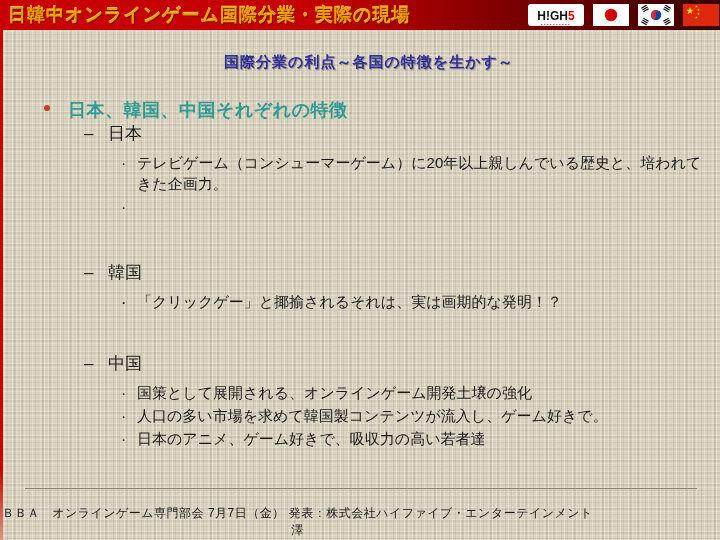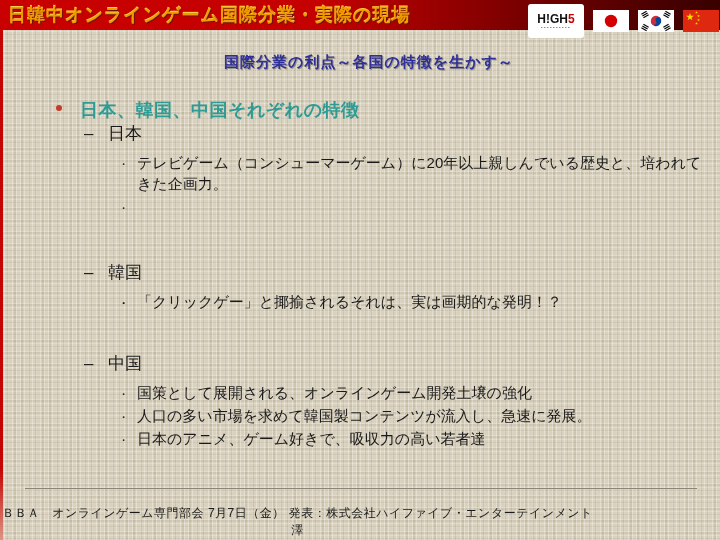--- a/index.html
+++ b/index.html
@@ -25,41 +25,41 @@
   .banner-title{
     margin-left:8px;font-size:18px;font-weight:bold;letter-spacing:1px;
     color:#f09c00;
     text-shadow:1px 1px 0 #6e1206, 0 -1px 0 #ffd24d;
     white-space:nowrap;
   }
   .logos{
     position:absolute;right:1px;top:4px;display:flex;align-items:center;gap:9px;
   }
   .high5{
-    width:56px;height:34px;background:#ffffff;border-radius:3px;
-    display:flex;flex-direction:column;align-items:center;justify-content:center;
+    width:56px;height:22px;background:#ffffff;border-radius:3px;
+    display:flex;flex-direction:column;align-items:center;justify-content:flex-end;
     font-weight:bold;font-size:12px;line-height:11px;color:#111;
   }
   .high5 .five{color:#cc0000;}
   .high5 .dots{font-size:6px;line-height:4px;color:#cc0000;letter-spacing:1px;}
   .flag{width:36px;height:22px;display:block;}
   
   .left-stripe{
     position:absolute;left:0;top:30px;width:3px;height:510px;
     background:linear-gradient(180deg,#c40303 0%,#c40303 86%,#dc9582 100%);
   }
   
   .slide-title{
     position:absolute;top:44px;left:0;width:720px;text-align:center;
     font-size:15px;font-weight:bold;letter-spacing:1px;
     color:#2f2f9a;text-shadow:1px 1px 0 rgba(40,40,40,0.35);
     margin:9px;
   }
   
-  .l1{position:absolute;top:98px;left:12px;width:597px;}
+  .l1{position:absolute;top:98px;left:0;width:597px;}
   .l1-dot{
     position:absolute;left:44px;top:7px;width:6px;height:6px;border-radius:50%;
     background:#c43b2a;
   }
   .l1-text{
     margin-left:68px;font-size:18px;font-weight:bold;color:#2e9b94;
     letter-spacing:0.5px;
   }
   
   .sec{position:absolute;left:0;width:720px;}
@@ -184,21 +184,21 @@
   <section class="sec" style="top:352px">
     <div class="sec-head">
       <span class="dash">–</span><span>中国</span>
     </div>
     <div class="item">
       <span class="dot">・</span>
       <span>国策として展開される、オンラインゲーム開発土壌の強化</span>
     </div>
     <div class="item">
       <span class="dot">・</span>
-      <span>人口の多い市場を求めて韓国製コンテンツが流入し、急速に発展。</span>
+      <span>人口の多い市場を求めて韓国製コンテンツが流入し、ゲーム好きで。</span>
     </div>
     <div class="item">
       <span class="dot">・</span>
       <span>日本のアニメ、ゲーム好きで、吸収力の高い若者達</span>
     </div>
   </section>
 
   <div class="footer-line"></div>
   <div class="footer-text">ＢＢＡ　オンラインゲーム専門部会 7月7日（金） 発表：株式会社ハイファイブ・エンターテインメント 澤</div>
 

